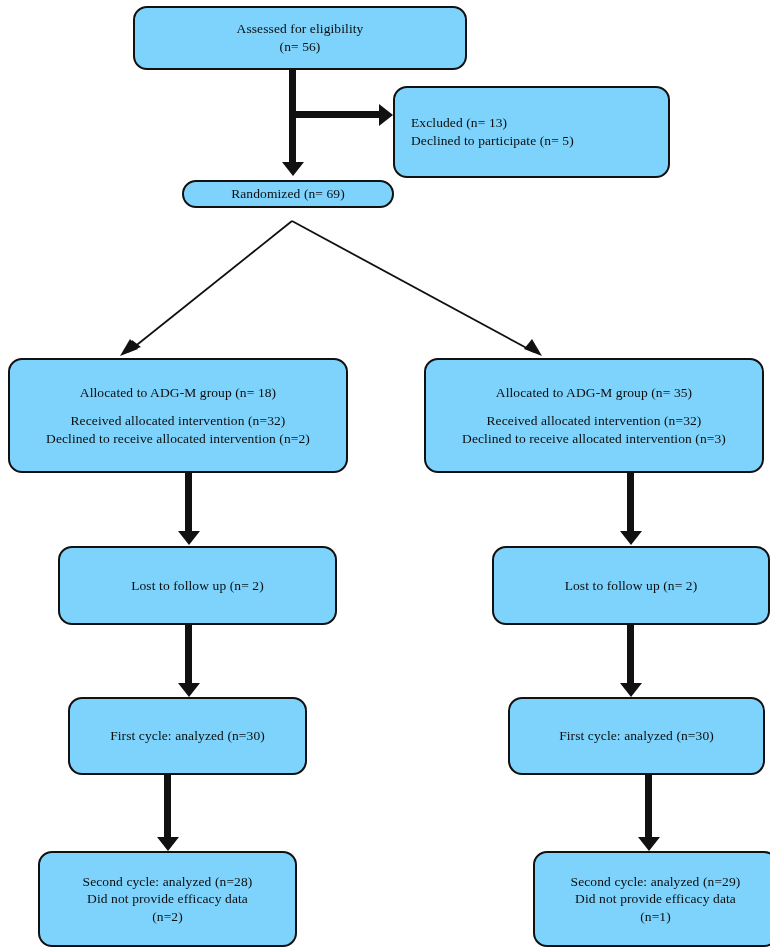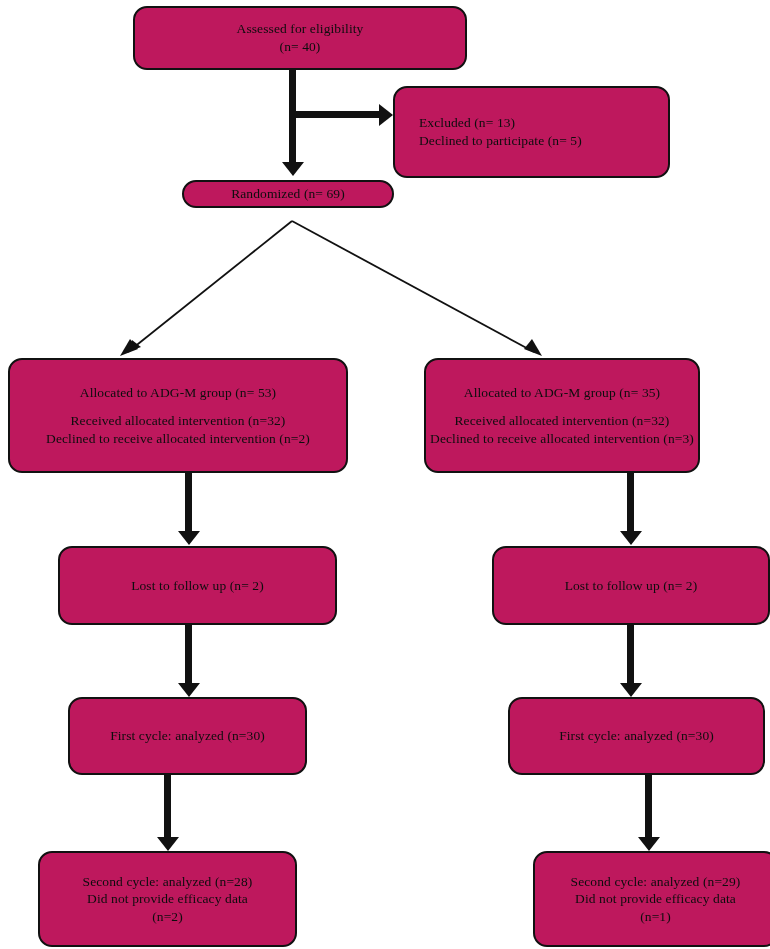--- a/index.html
+++ b/index.html
@@ -14,21 +14,21 @@
     width:770px;
     height:949px;
     overflow:hidden;
     background:#ffffff;
   }
   .node{
     position:absolute;
     box-sizing:border-box;
     border:2px solid #111111;
     border-radius:14px;
-    background:#be185d;
+    background:#7dd3fc;
     display:flex;
     flex-direction:column;
     align-items:center;
     justify-content:center;
     z-index:3;
   }
   .node .line{
     display:block;
     white-space:nowrap;
     line-height:1.30;
@@ -94,40 +94,40 @@
   <div class="arrow-down" style="left:619.5px;top:531px;"></div>
 
   <div class="conn thick-v" style="left:627px;top:625px;height:58px;"></div>
   <div class="arrow-down" style="left:619.5px;top:683px;"></div>
 
   <div class="conn thick-v" style="left:645px;top:775px;height:62px;"></div>
   <div class="arrow-down" style="left:637.5px;top:837px;"></div>
 
   <div class="node" style="left:133px;top:6px;width:334px;height:64px;">
     <span class="line">Assessed for eligibility</span>
-    <span class="line">(n= 40)</span>
+    <span class="line">(n= 56)</span>
   </div>
 
-  <div class="node align-left" style="left:393px;top:86px;width:277px;height:92px;padding-left:24px;">
+  <div class="node align-left" style="left:393px;top:86px;width:277px;height:92px;padding-left:16px;">
     <span class="line">Excluded (n= 13)</span>
     <span class="line">Declined to participate (n= 5)</span>
   </div>
 
   <div class="node" style="left:182px;top:180px;width:212px;height:28px;">
     <span class="line">Randomized (n= 69)</span>
   </div>
 
   <div class="node" style="left:8px;top:358px;width:340px;height:115px;">
-    <span class="line">Allocated to ADG-M group (n= 53)</span>
+    <span class="line">Allocated to ADG-M group (n= 18)</span>
     <span class="spacer"></span>
     <span class="line">Received allocated intervention (n=32)</span>
     <span class="line">Declined to receive allocated intervention (n=2)</span>
   </div>
 
-  <div class="node" style="left:424px;top:358px;width:276px;height:115px;">
+  <div class="node" style="left:424px;top:358px;width:340px;height:115px;">
     <span class="line">Allocated to ADG-M group (n= 35)</span>
     <span class="spacer"></span>
     <span class="line">Received allocated intervention (n=32)</span>
     <span class="line">Declined to receive allocated intervention (n=3)</span>
   </div>
 
   <div class="node" style="left:58px;top:546px;width:279px;height:79px;">
     <span class="line">Lost to follow up (n= 2)</span>
   </div>
 

